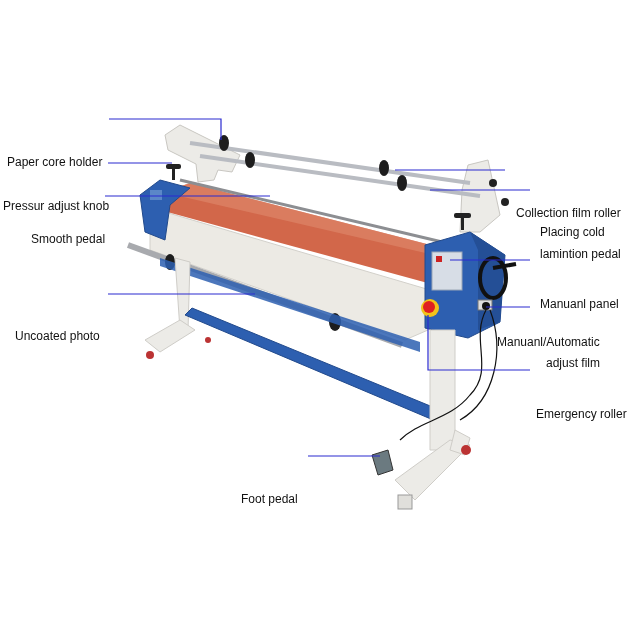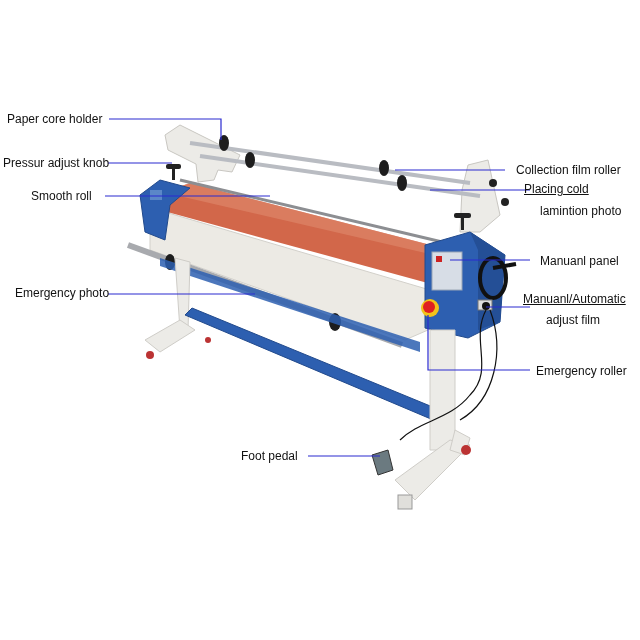--- a/index.html
+++ b/index.html
@@ -1,18 +1,18 @@
 <!DOCTYPE html>
 <html><head>
 <meta charset="utf-8">
 <style>
   html, body { margin: 0; padding: 0; background: #ffffff; }
   body { width: 640px; height: 640px; position: relative; overflow: hidden; font-family: "Liberation Sans", sans-serif; }
   #stage { position: absolute; left: 0; top: 0; width: 640px; height: 640px; }
-  .lbl { position: absolute; font-size: 12px; color: #111111; white-space: nowrap; line-height: 14px; }
+  .lbl { position: absolute; font-size: 12px; color: #111111; white-space: nowrap; line-height: 14px; margin-top: 43px; }
   svg { position: absolute; left: 0; top: 0; }
 </style>
 </head>
 <body>
 
 <div id="stage">
 
   <svg width="640" height="640" viewBox="0 0 640 640">
 
     <g>
@@ -103,23 +103,23 @@
       <line x1="395" y1="170" x2="505" y2="170"></line>
       <line x1="430" y1="190" x2="530" y2="190"></line>
       <line x1="450" y1="260" x2="530" y2="260"></line>
       <line x1="486" y1="307" x2="530" y2="307"></line>
       <polyline points="428,315 428,370 530,370"></polyline>
     </g>
   </svg>
 
   <span class="lbl" style="left:7px;top:112px;">Paper core holder</span>
   <span class="lbl" style="left:3px;top:156px;">Pressur adjust knob</span>
-  <span class="lbl" style="left:31px;top:189px;">Smooth roll</span>
-  <span class="lbl" style="left:15px;top:286px;">Emergency photo</span>
+  <span class="lbl" style="left:31px;top:189px;">Smooth pedal</span>
+  <span class="lbl" style="left:15px;top:286px;">Uncoated photo</span>
   <span class="lbl" style="left:241px;top:449px;">Foot pedal</span>
   <span class="lbl" style="left:516px;top:163px;">Collection film roller</span>
-  <span class="lbl" style="left:524px;top:182px;text-decoration:underline;">Placing cold</span>
-  <span class="lbl" style="left:540px;top:204px;">lamintion photo</span>
+  <span class="lbl" style="left:540px;top:182px;">Placing cold</span>
+  <span class="lbl" style="left:540px;top:204px;">lamintion pedal</span>
   <span class="lbl" style="left:540px;top:254px;">Manuanl panel</span>
-  <span class="lbl" style="left:523px;top:292px;text-decoration:underline;">Manuanl/Automatic</span>
+  <span class="lbl" style="left:497px;top:292px;">Manuanl/Automatic</span>
   <span class="lbl" style="left:546px;top:313px;">adjust film</span>
   <span class="lbl" style="left:536px;top:364px;">Emergency roller</span>
 </div>
 
 </body></html>

